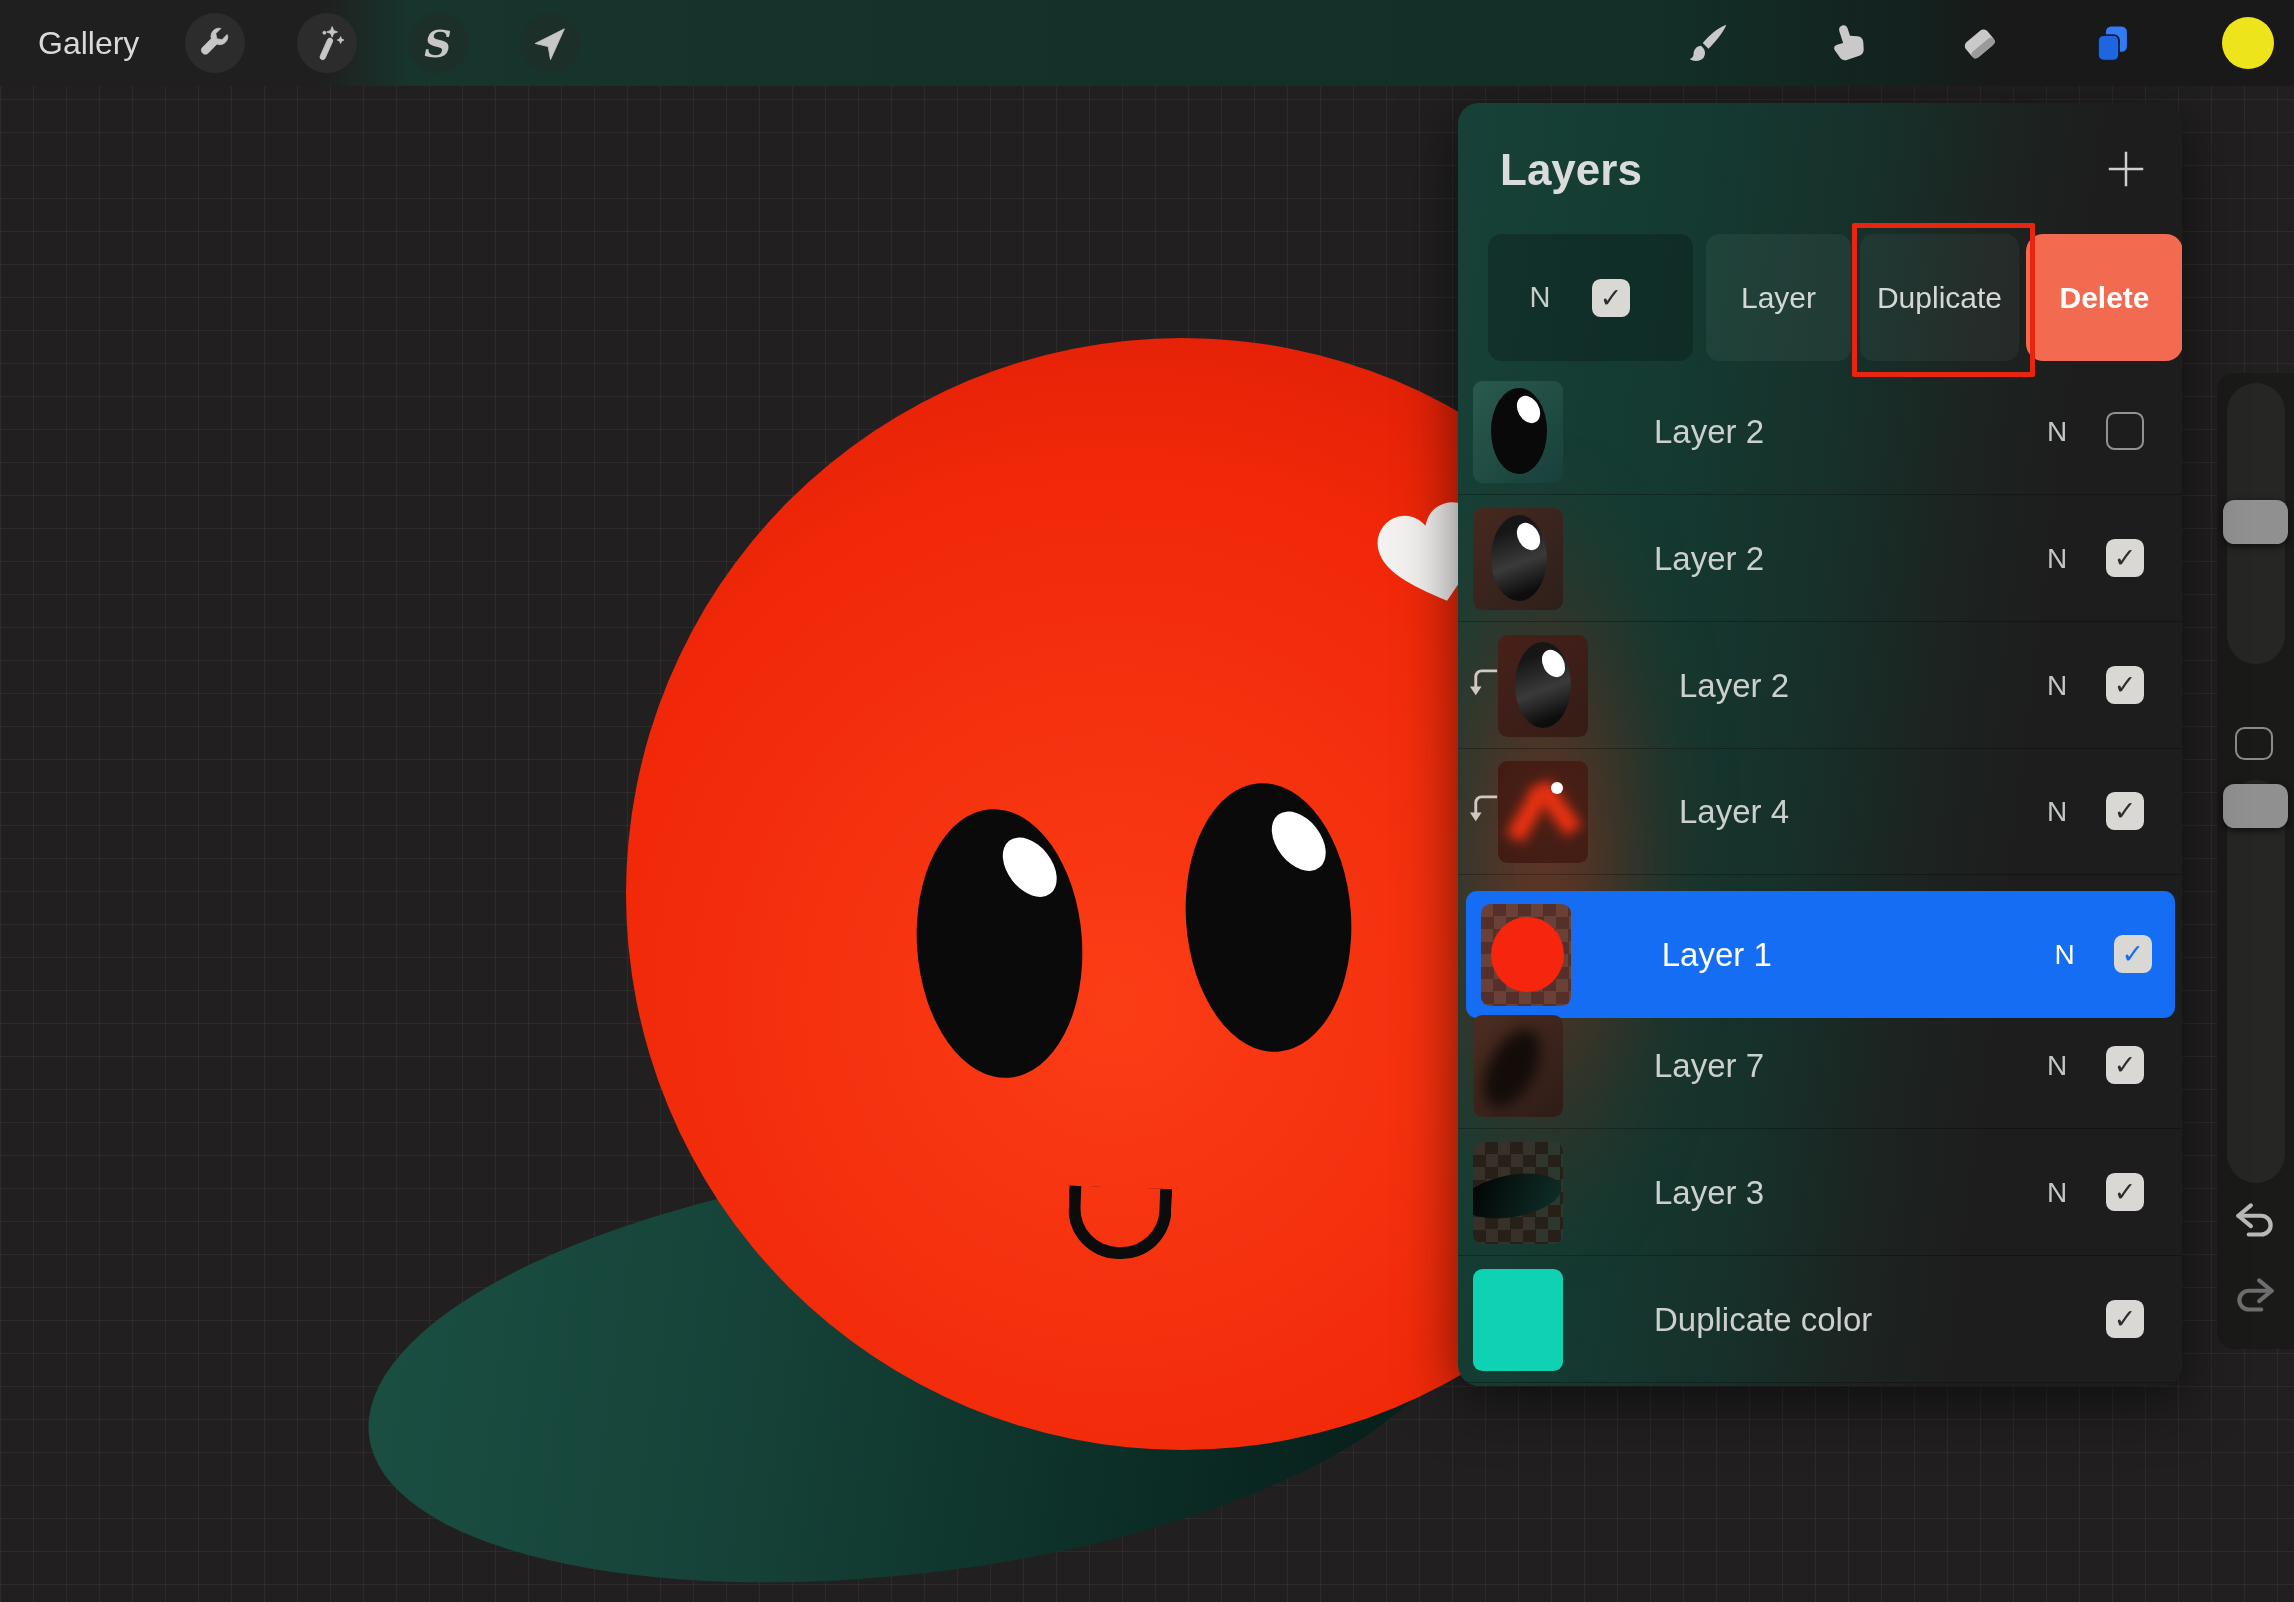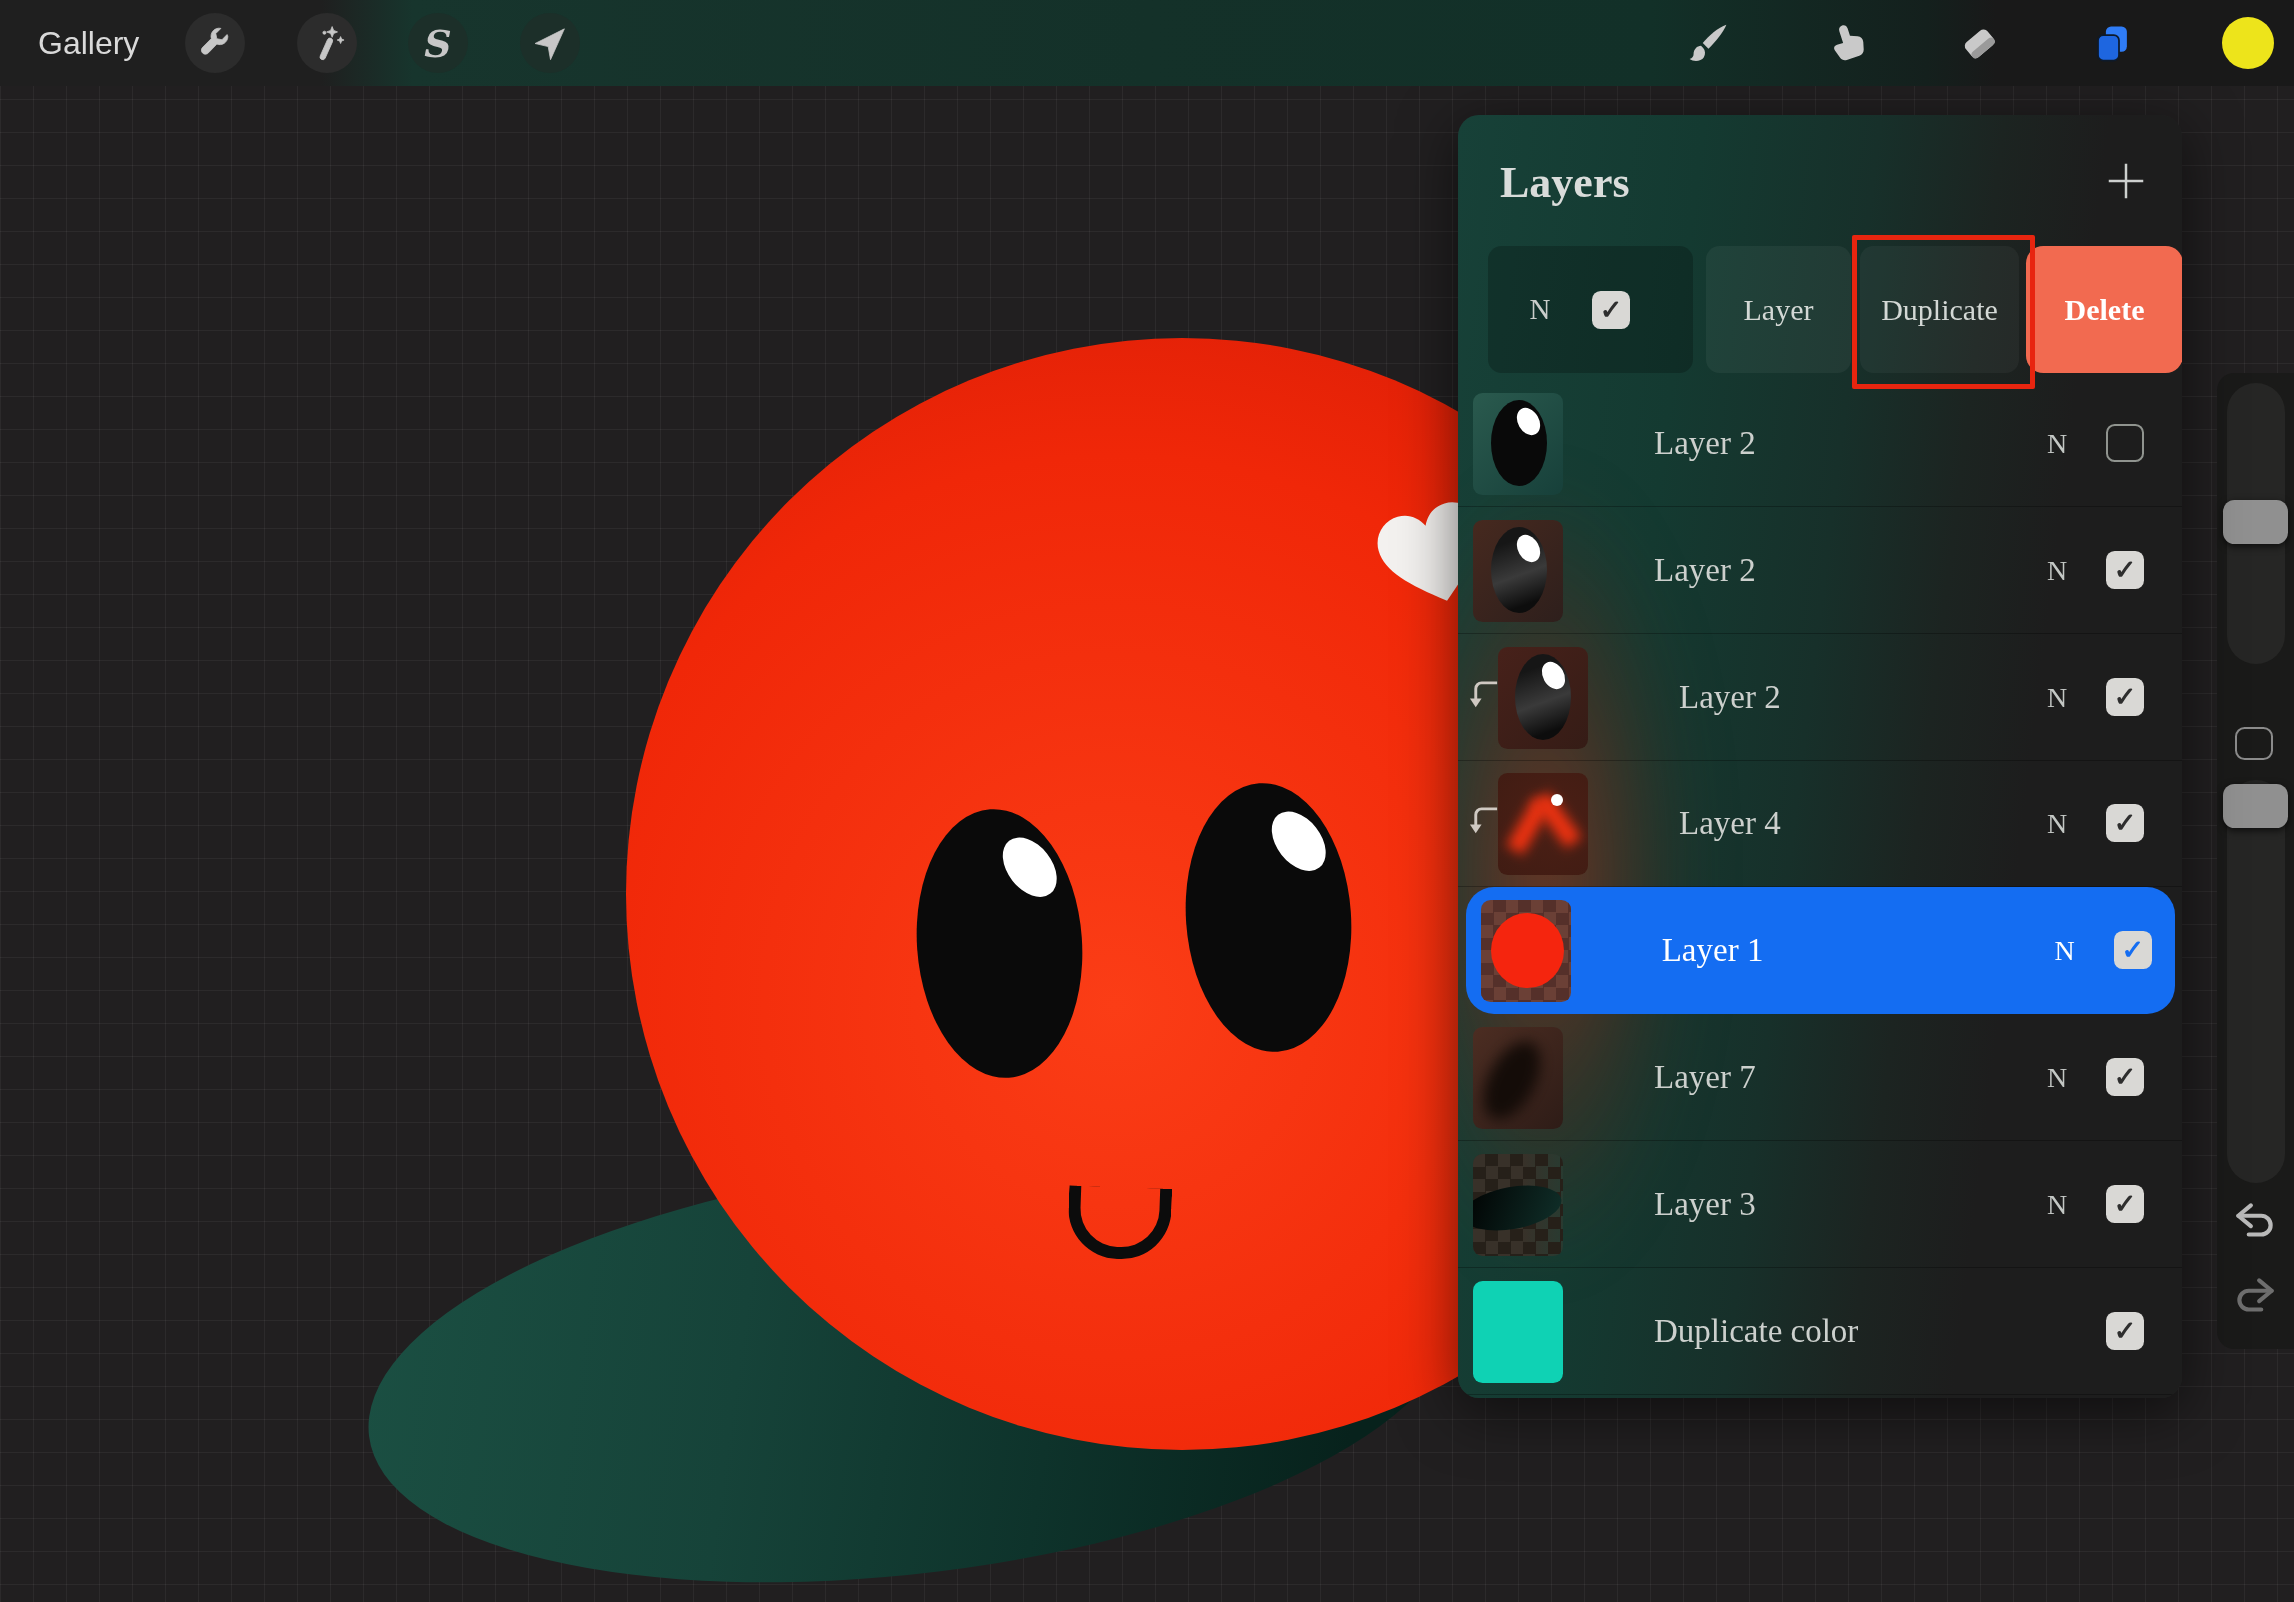--- a/index.html
+++ b/index.html
@@ -35,23 +35,23 @@
   .eye{width:165px;height:269px;border-radius:50%;background:#0a0a0a;transform:rotate(-4deg);}
   .eye::after{content:'';position:absolute;right:25px;top:27px;width:44px;height:67px;border-radius:50%;
     background:#fff;transform:rotate(-34deg);}
   #eyeL{left:552px;top:723px;}
   #eyeR{left:821px;top:697px;}
   #mouth{left:703px;top:1101px;width:79px;height:60px;border:12.5px solid #0c0c0c;border-top:none;
     border-radius:0 0 50px 50px;transform:rotate(2deg);}
   #heart{left:1011px;top:417px;width:117px;height:108px;transform:rotate(-16deg);}
 
   
-  #panel{left:1458px;top:115px;width:724px;height:1283px;border-radius:21px;overflow:hidden;z-index:10;
+  #panel{left:1458px;top:103px;width:724px;height:1283px;border-radius:21px;overflow:hidden;z-index:10;
     background:linear-gradient(97deg,#174138 0%,#143a31 28%,#17302a 48%,#1c2421 62%,#1d1d1d 74%,#1d1d1d 100%);
-    box-shadow:0 13.4px 58px rgba(0,0,0,.55);font-family:Liberation Serif, serif;}
+    box-shadow:0 13.4px 58px rgba(0,0,0,.55);}
   #panelblob{left:-58px;top:365px;width:288px;height:788px;border-radius:50%;
     background:radial-gradient(closest-side,rgba(185,48,25,.55),rgba(120,35,20,.3) 60%,transparent 100%);
     filter:blur(33px);}
   #paneltitle{left:42px;top:42px;font-size:44px;font-weight:700;color:#d9dcda;}
   #plusbtn{left:642px;top:40px;width:52px;height:52px;display:flex;align-items:center;justify-content:center;}
   #plusbtn svg{width:46px;height:46px;stroke:#cdd0ce;stroke-width:2.6;}
   .opt{top:131px;height:127px;border-radius:13.4px;display:flex;align-items:center;justify-content:center;
     font-size:30px;color:#d3d8d5;}
   #optN{left:30px;width:205px;background:rgba(0,0,0,.22);justify-content:flex-start;}
   #optN .nlet{width:104px;text-align:center;font-size:29px;color:#c9cdca;}
@@ -60,21 +60,21 @@
   #optDel{left:568px;width:157px;background:#f26a50;color:#ffffff;font-weight:600;border-radius:17.3px;}
   #annot{left:394px;top:120px;width:173px;height:144px;border:5.8px solid #e8250f;z-index:6;border-radius:1.9px;}
 
   .cb{width:38px;height:38px;border-radius:8.6px;background:#d9d8d5;display:flex;align-items:center;justify-content:center;
     font-size:27px;font-weight:700;color:#2e2e2e;box-sizing:border-box;}
   .cb.off{background:transparent;border:2.9px solid #90948f;}
   .cb.selblue{color:#146df2;}
 
   #rowlist{left:0;top:265px;width:724px;height:1018px;}
   .layer-row{position:absolute;left:0;width:724px;height:127px;box-shadow:inset 0 -1px rgba(0,0,0,.28);}
-  .layer-row.selected{left:7.7px;width:709px;border-radius:28px;background:#146df2;box-shadow:none;}
+  .layer-row.selected{left:7.7px;width:709px;border-radius:11px;background:#146df2;box-shadow:none;margin-top:16px;}
   .thumb{position:absolute;left:15.4px;top:12.5px;width:90px;height:102px;border-radius:9.6px;overflow:hidden;}
   .layer-row.clipped .thumb{left:40px;}
   .lname{position:absolute;left:196px;top:0;height:127px;line-height:127px;font-size:33px;color:#ccd0cd;}
   .layer-row.clipped .lname{left:221px;}
   .layer-row.selected .lname{color:#ffffff;}
   .blend{position:absolute;left:573px;width:52px;text-align:center;top:0;height:127px;line-height:127px;
     font-size:28px;color:#c3c7c4;}
   .layer-row.selected .blend{color:#ffffff;}
   .rowcb{position:absolute;left:648px;top:44px;}
   .clip{position:absolute;left:9.6px;top:44px;width:37px;height:38px;}

